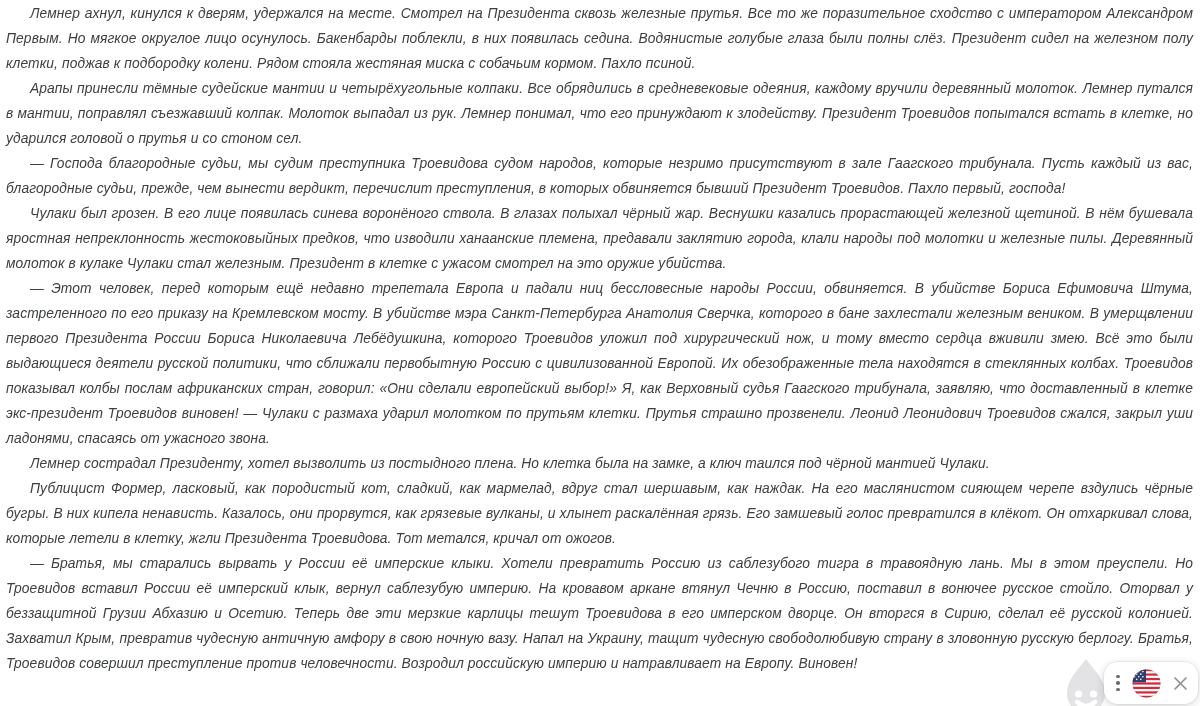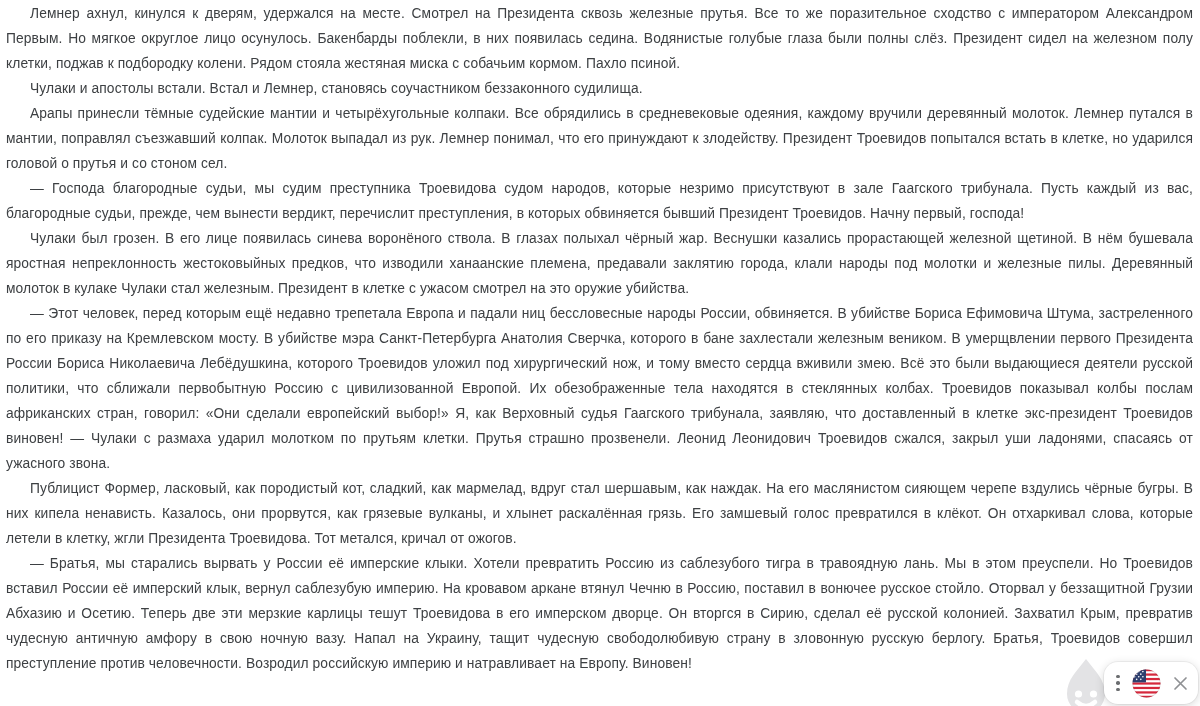--- a/index.html
+++ b/index.html
@@ -8,21 +8,21 @@
     font-family:"Liberation Sans","DejaVu Sans",sans-serif;
     color:#3d4043;
   }
   .article{
     padding:1px 7px 0 6px;
     font-size:13.8px;
     line-height:25px;
     text-align:justify;
     letter-spacing:0.1px;
   }
-  .article p{margin:0;text-indent:24px;}
+  .article p{margin:0;text-indent:24px;font-style:italic;}
   
   .mascot{
     position:fixed;right:90px;bottom:-10px;width:48px;height:58px;z-index:1;
   }
   .toolbar{
     position:fixed;right:2px;bottom:2px;z-index:2;
     width:94px;height:42px;background:#ffffff;border-radius:14px;
     box-shadow:0 0 0 1px rgba(0,0,0,0.05),0 2px 10px rgba(0,0,0,0.16);
     display:flex;align-items:center;justify-content:space-between;
     padding:0 10px 0 12px;box-sizing:border-box;
@@ -32,25 +32,25 @@
     display:flex;align-items:center;justify-content:center;
   }
   .dots{display:flex;flex-direction:column;gap:3px;}
   .dots i{width:3.5px;height:3.5px;border-radius:50%;background:#6b6d70;display:block;}
 </style>
 </head>
 <body>
 
 <div class="article" id="article">
     <p>Лемнер ахнул, кинулся к дверям, удержался на месте. Смотрел на Президента сквозь железные прутья. Все то же поразительное сходство с императором Александром Первым. Но мягкое округлое лицо осунулось. Бакенбарды поблекли, в них появилась седина. Водянистые голубые глаза были полны слёз. Президент сидел на железном полу клетки, поджав к подбородку колени. Рядом стояла жестяная миска с собачьим кормом. Пахло псиной.</p>
-    <p>Чулаки и апостолы встали. Встал и Лемнер, становясь соучастником беззаконного судилища.</p>
     <p>Арапы принесли тёмные судейские мантии и четырёхугольные колпаки. Все обрядились в средневековые одеяния, каждому вручили деревянный молоток. Лемнер путался в мантии, поправлял съезжавший колпак. Молоток выпадал из рук. Лемнер понимал, что его принуждают к злодейству. Президент Троевидов попытался встать в клетке, но ударился головой о прутья и со стоном сел.</p>
-    <p>— Господа благородные судьи, мы судим преступника Троевидова судом народов, которые незримо присутствуют в зале Гаагского трибунала. Пусть каждый из вас, благородные судьи, прежде, чем вынести вердикт, перечислит преступления, в которых обвиняется бывший Президент Троевидов. Начну первый, господа!</p>
+    <p>— Господа благородные судьи, мы судим преступника Троевидова судом народов, которые незримо присутствуют в зале Гаагского трибунала. Пусть каждый из вас, благородные судьи, прежде, чем вынести вердикт, перечислит преступления, в которых обвиняется бывший Президент Троевидов. Пахло первый, господа!</p>
     <p>Чулаки был грозен. В его лице появилась синева воронёного ствола. В глазах полыхал чёрный жар. Веснушки казались прорастающей железной щетиной. В нём бушевала яростная непреклонность жестоковыйных предков, что изводили ханаанские племена, предавали заклятию города, клали народы под молотки и железные пилы. Деревянный молоток в кулаке Чулаки стал железным. Президент в клетке с ужасом смотрел на это оружие убийства.</p>
     <p>— Этот человек, перед которым ещё недавно трепетала Европа и падали ниц бессловесные народы России, обвиняется. В убийстве Бориса Ефимовича Штума, застреленного по его приказу на Кремлевском мосту. В убийстве мэра Санкт-Петербурга Анатолия Сверчка, которого в бане захлестали железным веником. В умерщвлении первого Президента России Бориса Николаевича Лебёдушкина, которого Троевидов уложил под хирургический нож, и тому вместо сердца вживили змею. Всё это были выдающиеся деятели русской политики, что сближали первобытную Россию с цивилизованной Европой. Их обезображенные тела находятся в стеклянных колбах. Троевидов показывал колбы послам африканских стран, говорил: «Они сделали европейский выбор!» Я, как Верховный судья Гаагского трибунала, заявляю, что доставленный в клетке экс-президент Троевидов виновен! — Чулаки с размаха ударил молотком по прутьям клетки. Прутья страшно прозвенели. Леонид Леонидович Троевидов сжался, закрыл уши ладонями, спасаясь от ужасного звона.</p>
+    <p>Лемнер сострадал Президенту, хотел вызволить из постыдного плена. Но клетка была на замке, а ключ таился под чёрной мантией Чулаки.</p>
     <p>Публицист Формер, ласковый, как породистый кот, сладкий, как мармелад, вдруг стал шершавым, как наждак. На его маслянистом сияющем черепе вздулись чёрные бугры. В них кипела ненависть. Казалось, они прорвутся, как грязевые вулканы, и хлынет раскалённая грязь. Его замшевый голос превратился в клёкот. Он отхаркивал слова, которые летели в клетку, жгли Президента Троевидова. Тот метался, кричал от ожогов.</p>
     <p>— Братья, мы старались вырвать у России её имперские клыки. Хотели превратить Россию из саблезубого тигра в травоядную лань. Мы в этом преуспели. Но Троевидов вставил России её имперский клык, вернул саблезубую империю. На кровавом аркане втянул Чечню в Россию, поставил в вонючее русское стойло. Оторвал у беззащитной Грузии Абхазию и Осетию. Теперь две эти мерзкие карлицы тешут Троевидова в его имперском дворце. Он вторгся в Сирию, сделал её русской колонией. Захватил Крым, превратив чудесную античную амфору в свою ночную вазу. Напал на Украину, тащит чудесную свободолюбивую страну в зловонную русскую берлогу. Братья, Троевидов совершил преступление против человечности. Возродил российскую империю и натравливает на Европу. Виновен!</p>
   </div>
 
 <div class="mascot">
   <svg width="48" height="58" viewBox="0 0 48 58">
     <path d="M24 1 C 15 13 5 21 5 36 a 19 19 0 0 0 38 0 C 43 21 33 13 24 1 Z" fill="#e3e3e5"></path>
     <circle cx="16.5" cy="36" r="3.6" fill="#ffffff"></circle>
     <circle cx="31.5" cy="36" r="3.6" fill="#ffffff"></circle>
     <path d="M15 44 q 9 8 18 0" stroke="#ffffff" stroke-width="4.5" fill="none" stroke-linecap="round"></path>

